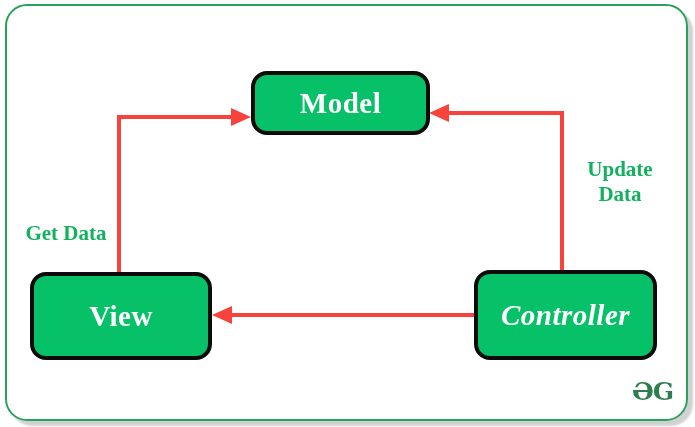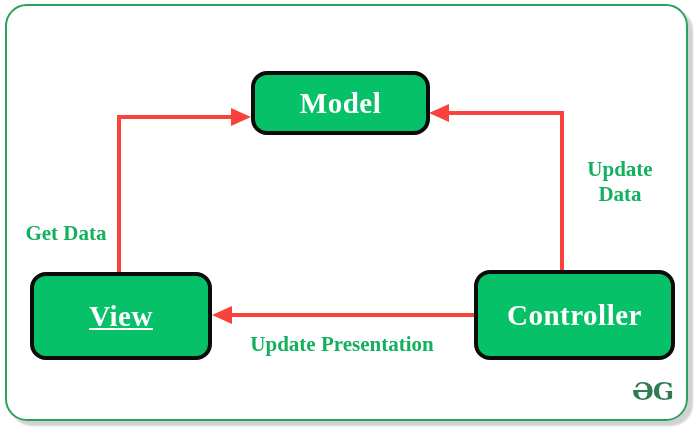--- a/index.html
+++ b/index.html
@@ -28,22 +28,22 @@
     border-radius: 16px;
     display: flex;
     align-items: center;
     justify-content: center;
     color: #ffffff;
     font-weight: bold;
     font-size: 29px;
     letter-spacing: 0.5px;
   }
   .node-model      { left: 251px; top: 71px;  width: 179px; height: 64px; }
-  .node-view       { left: 30px;  top: 272px; width: 182px; height: 88px; text-decoration: underline; }
-  .node-controller { left: 474px; top: 270px; width: 201px; height: 90px; }
+  .node-view       { left: 30px;  top: 272px; width: 182px; height: 88px; }
+  .node-controller { left: 474px; top: 270px; width: 183px; height: 90px; font-style: italic; }
 
   .seg {
     position: absolute;
     background: #f8423c;
   }
   .seg-v1 { left: 117px; top: 115px; width: 4px;   height: 157px; }
   .seg-h1 { left: 117px; top: 115px; width: 117px; height: 4px; }
   .seg-v2 { left: 560px; top: 111px; width: 4px;   height: 159px; }
   .seg-h2 { left: 448px; top: 111px; width: 116px; height: 4px; }
   .seg-h3 { left: 231px; top: 313px; width: 243px; height: 4px; }
@@ -97,21 +97,20 @@
   <div class="arrowhead ah-right ah-into-model-left"></div>
   <div class="edge-label label-get-data">Get Data</div>
 
   <div class="seg seg-v2"></div>
   <div class="seg seg-h2"></div>
   <div class="arrowhead ah-left ah-into-model-right"></div>
   <div class="edge-label label-update-data">Update Data</div>
 
   <div class="seg seg-h3"></div>
   <div class="arrowhead ah-left ah-into-view-right"></div>
-  <div class="edge-label label-update-presentation">Update Presentation</div>
 
   <div class="node node-model">
     <span>Model</span>
   </div>
   <div class="node node-view">
     <span>View</span>
   </div>
   <div class="node node-controller">
     <span>Controller</span>
   </div>

